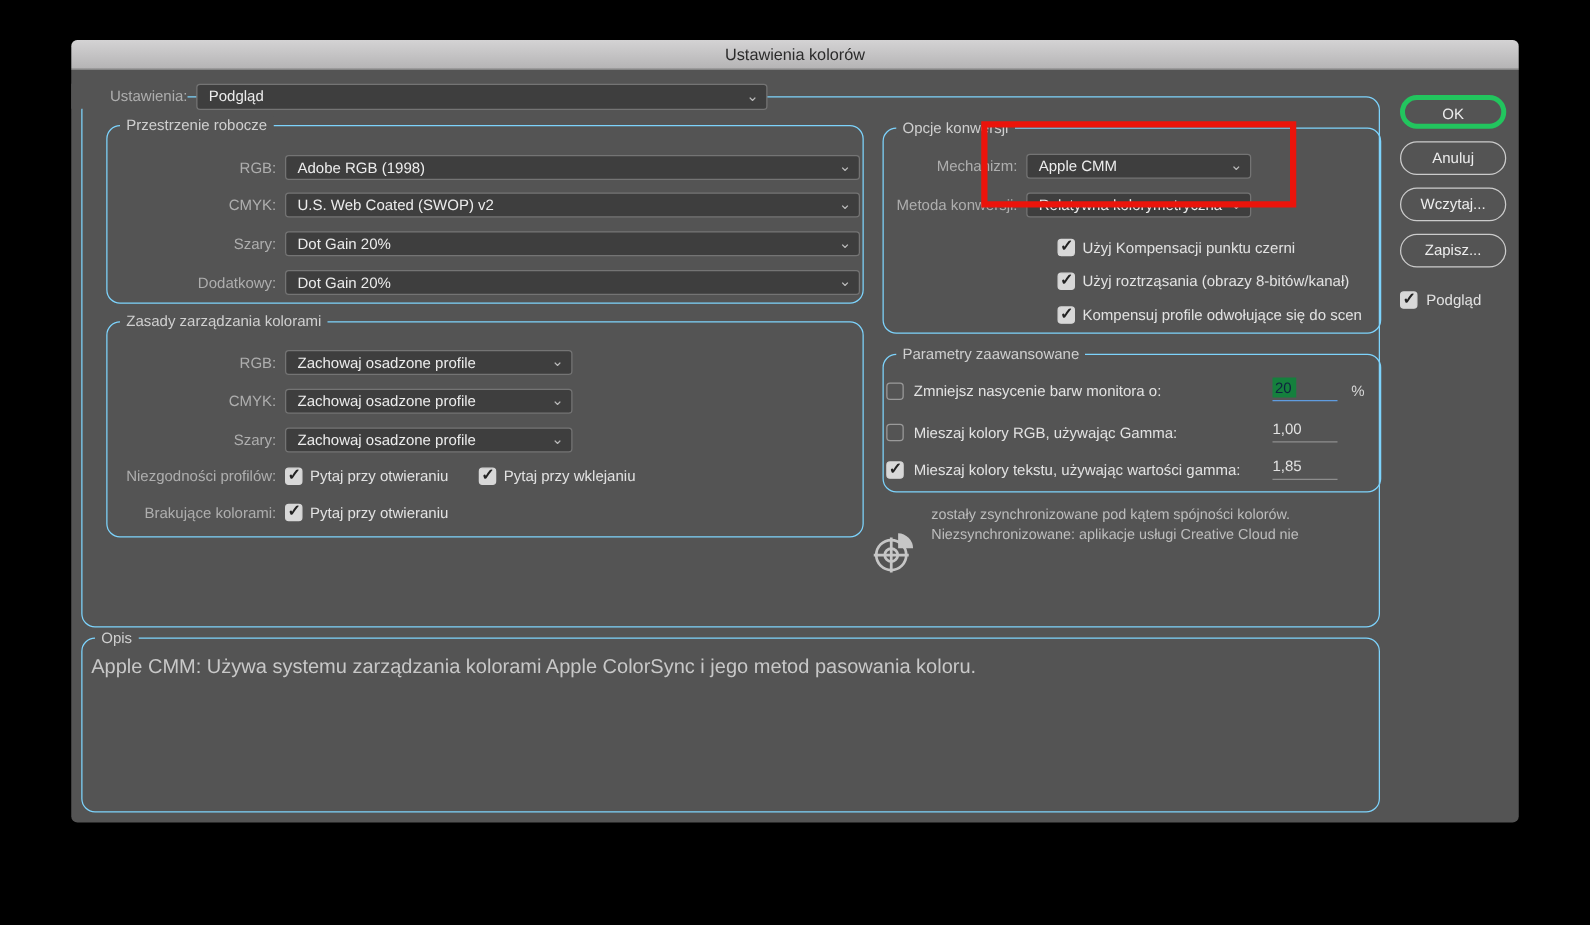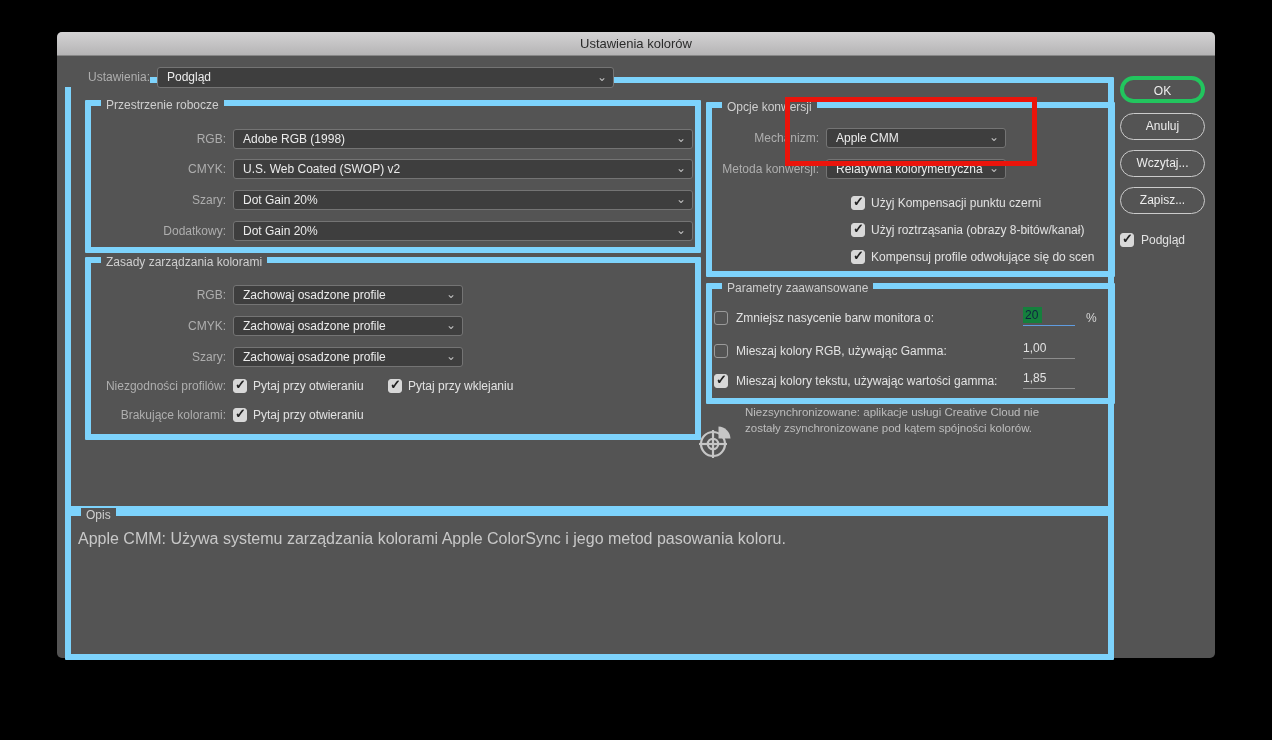--- a/index.html
+++ b/index.html
@@ -3,21 +3,21 @@
 <meta charset="utf-8">
 <style>
   html,body{margin:0;padding:0;background:#000;width:1272px;height:740px;overflow:hidden;
     font-family:"Liberation Sans",sans-serif;-webkit-font-smoothing:antialiased;}
   .window{position:absolute;left:57px;top:32px;width:1158px;height:626px;background:#545454;
     border-radius:5px;box-shadow:0 14px 40px rgba(0,0,0,.65);}
   .titlebar{position:absolute;left:0;top:0;width:100%;height:23px;
     background:linear-gradient(#d4d3d4,#b5b4b5);border-radius:5px 5px 0 0;
     border-bottom:1px solid #878787;text-align:center;line-height:23px;
     font-size:13px;color:#2b2b2b;}
-  .box{position:absolute;border:6px solid #7dd3fc;border-radius:1px;}
+  .box{position:absolute;border:1px solid #7dd3fc;border-radius:11px;}
   .legend{position:absolute;top:-8px;left:10px;background:#545454;padding:0 5px;
     font-size:12px;color:#cfcfcf;white-space:nowrap;line-height:15px;}
   .lbl{position:absolute;font-size:12px;color:#aeaeae;text-align:right;white-space:nowrap;line-height:20px;}
   .dropdown{position:absolute;height:20px;background:#3e3e3e;border:1px solid #747474;
     border-radius:3px;box-sizing:border-box;}
   .dd-text{position:absolute;left:9px;top:0;line-height:18px;font-size:12px;color:#ececec;white-space:nowrap;}
   .chev{position:absolute;right:6px;top:0px;line-height:16px;font-size:12px;color:#bdbdbd;}
   .cb{position:absolute;width:14px;height:14px;border-radius:3px;box-sizing:border-box;
     border:1px solid #9a9a9a;background:transparent;}
   .cb.checked{background:#d8d8d8;border-color:#d8d8d8;}
@@ -171,22 +171,22 @@
   <svg style="position:absolute;left:641px;top:391px;" width="38" height="36" viewBox="0 0 38 36">
     <g stroke="#c6c6c6" stroke-width="2.2" fill="none">
       <circle cx="15" cy="21" r="12"></circle>
       <circle cx="15" cy="21" r="5.2"></circle>
       <line x1="15" y1="7" x2="15" y2="35"></line>
       <line x1="1" y1="21" x2="29" y2="21"></line>
     </g>
     <path d="M20.5 15.5 L20.5 3.5 A12.5 12.5 0 0 1 32.5 15.5 Z" fill="#c6c6c6"></path>
   </svg>
   <div style="position:absolute;left:688px;top:373px;">
+    <div class="warn">zostały zsynchronizowane pod kątem spójności kolorów.</div>
     <div class="warn">Niezsynchronizowane: aplikacje usługi Creative Cloud nie</div>
-    <div class="warn">zostały zsynchronizowane pod kątem spójności kolorów.</div>
   </div>
 
   <div class="box" style="left:8px;top:478px;width:1037px;height:138px;">
     <span class="legend">Opis</span>
     <div class="desc-text">Apple CMM:  Używa systemu zarządzania kolorami Apple ColorSync i jego  metod pasowania koloru.</div>
   </div>
 
   <div class="btn default" style="top:44px;"><span>OK</span></div>
   <div class="btn" style="top:81px;"><span>Anuluj</span></div>
   <div class="btn" style="top:118px;"><span>Wczytaj...</span></div>

